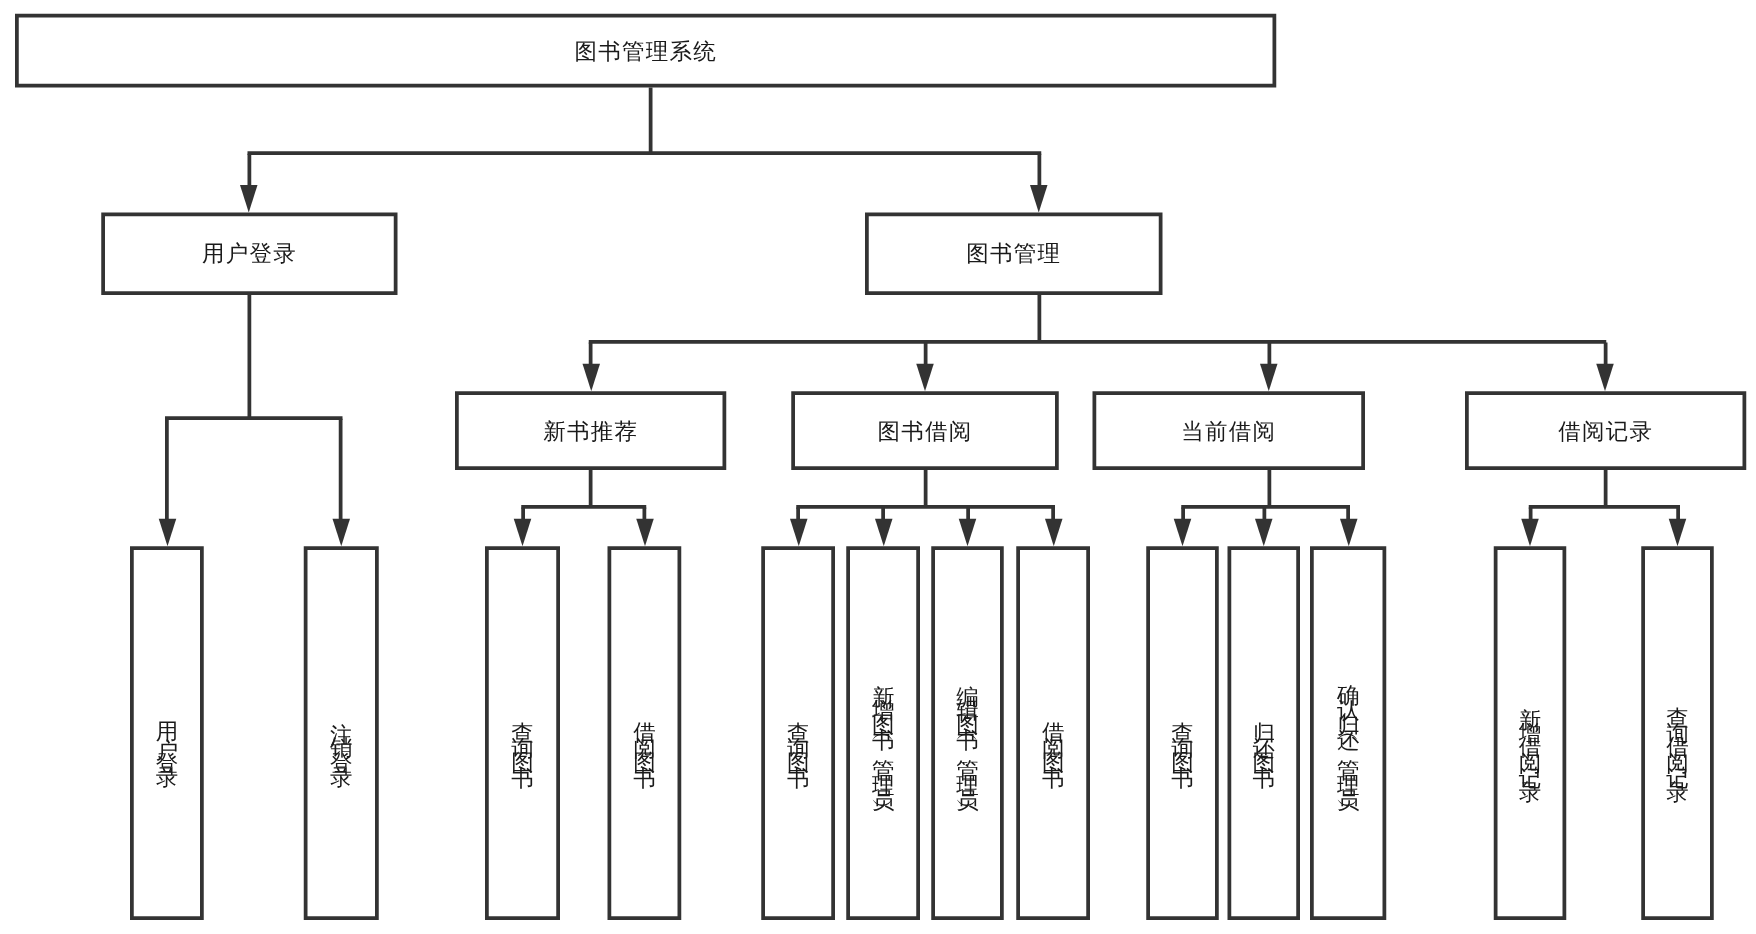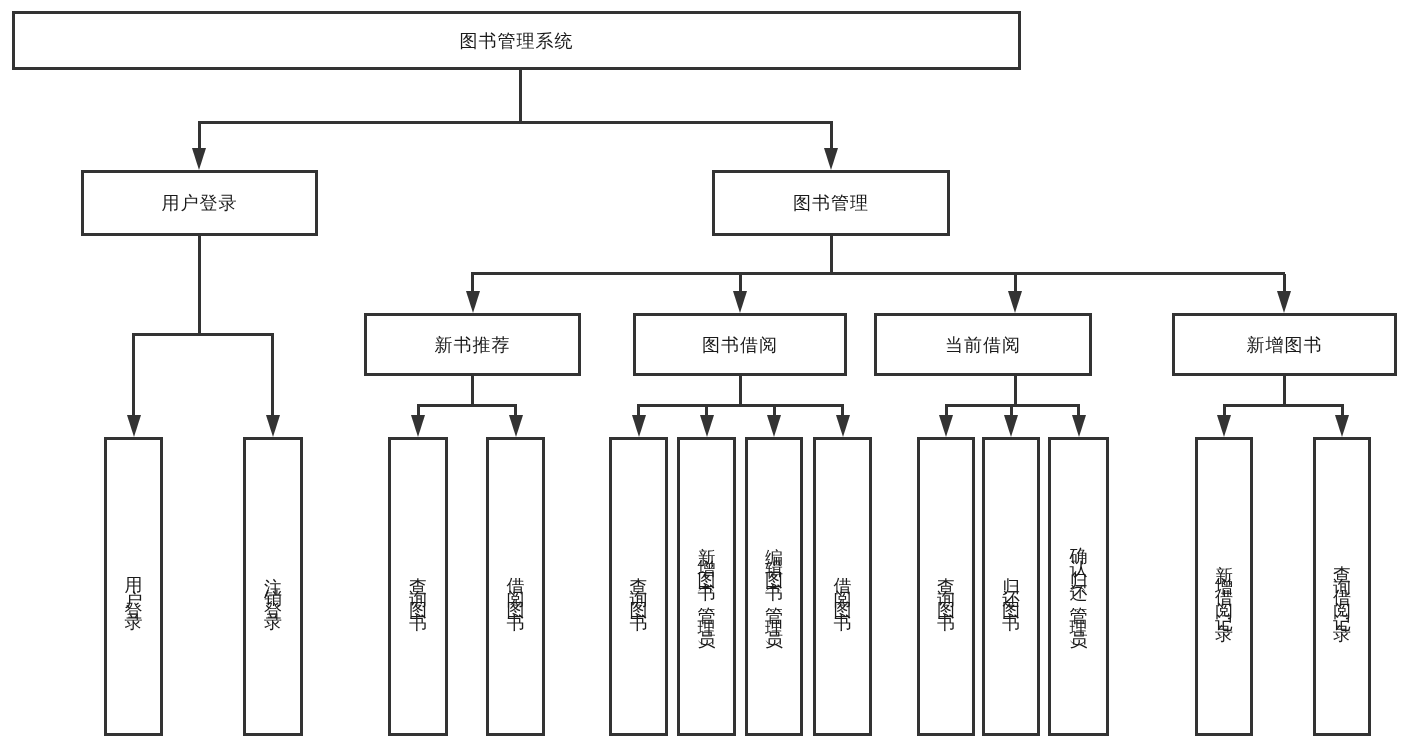--- a/index.html
+++ b/index.html
@@ -64,21 +64,21 @@
   <div class="vline" style="left:518.5px;top:70px;height:53px"></div>
   <div class="hline" style="left:197.5px;top:121px;width:635px"></div>
   <div class="vline" style="left:197.5px;top:123px;height:27px"></div>
   <div class="arrow" style="left:192px;top:148px"></div>
   <div class="vline" style="left:829.5px;top:123px;height:27px"></div>
   <div class="arrow" style="left:824px;top:148px"></div>
 
   <div class="box" style="left:81px;top:170px;width:237px;height:66px">
     <span class="lbl">用户登录</span>
   </div>
-  <div class="box" style="left:712px;top:170px;width:238px;height:66px">
+  <div class="box" style="left:692px;top:170px;width:238px;height:66px">
     <span class="lbl">图书管理</span>
   </div>
 
   <div class="vline" style="left:197.5px;top:236px;height:100px"></div>
   <div class="hline" style="left:132px;top:333px;width:142px"></div>
   <div class="vline" style="left:132px;top:335px;height:81px"></div>
   <div class="arrow" style="left:126.5px;top:415px"></div>
   <div class="vline" style="left:271px;top:335px;height:81px"></div>
   <div class="arrow" style="left:265.5px;top:415px"></div>
 
@@ -96,21 +96,21 @@
   <div class="box" style="left:633px;top:313px;width:214px;height:63px">
     <span class="lbl">图书借阅</span>
   </div>
   <div class="box" style="left:364px;top:313px;width:217px;height:63px">
     <span class="lbl">新书推荐</span>
   </div>
   <div class="box" style="left:874px;top:313px;width:218px;height:63px">
     <span class="lbl">当前借阅</span>
   </div>
   <div class="box" style="left:1172px;top:313px;width:225px;height:63px">
-    <span class="lbl">新增图书</span>
+    <span class="lbl">借阅记录</span>
   </div>
 
   <div class="vline" style="left:471px;top:376px;height:30px"></div>
   <div class="hline" style="left:416.5px;top:404px;width:100px"></div>
   <div class="vline" style="left:416.5px;top:406px;height:10px"></div>
   <div class="arrow" style="left:411px;top:415px"></div>
   <div class="vline" style="left:514px;top:406px;height:10px"></div>
   <div class="arrow" style="left:508.5px;top:415px"></div>
 
   <div class="vline" style="left:738.5px;top:376px;height:30px"></div>

